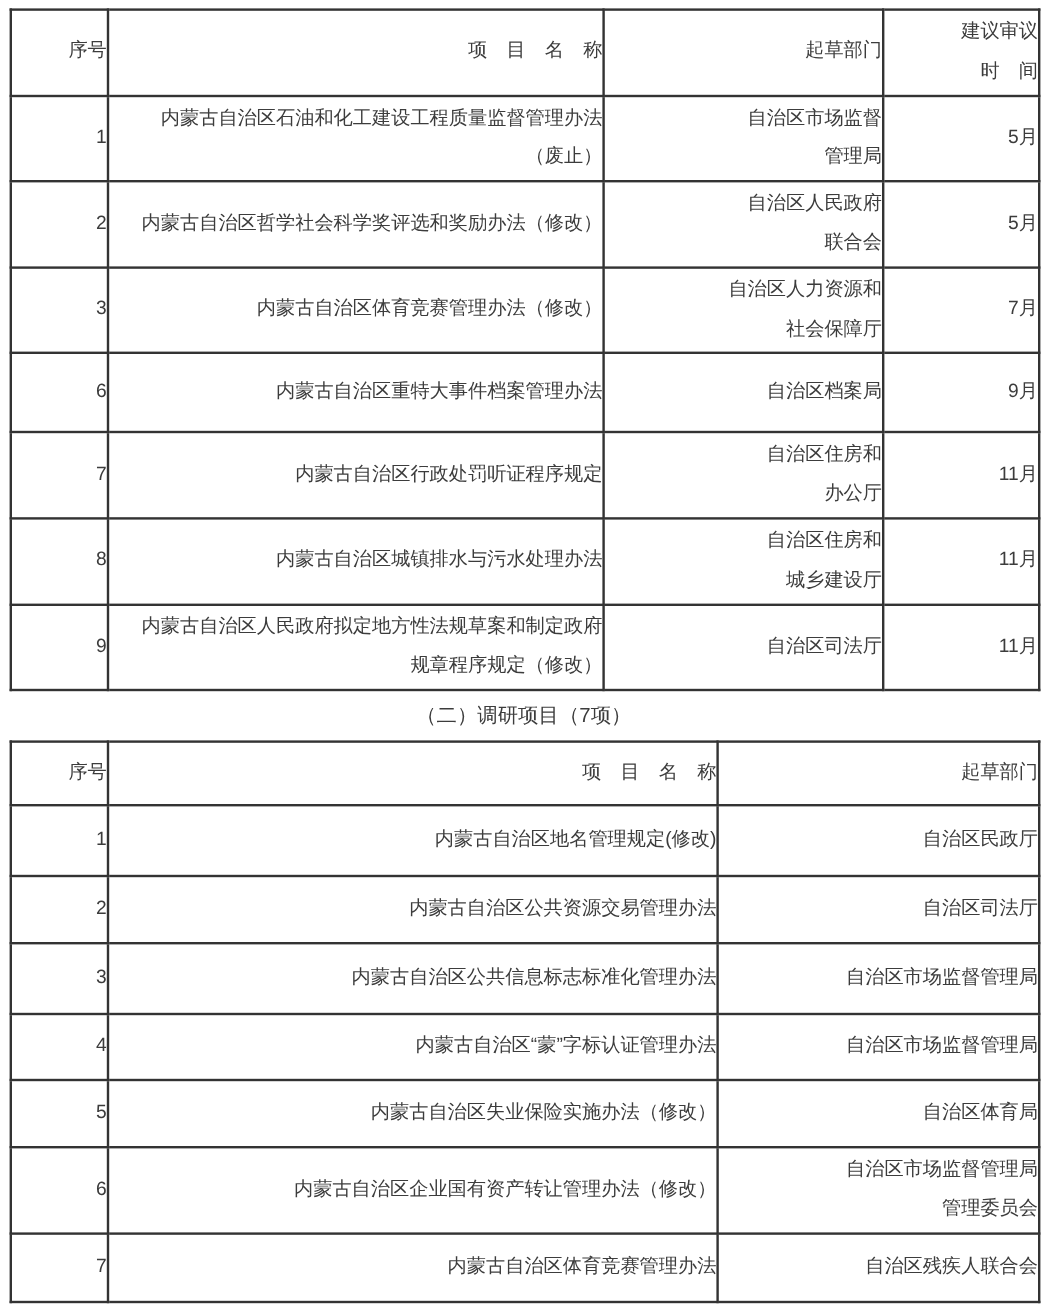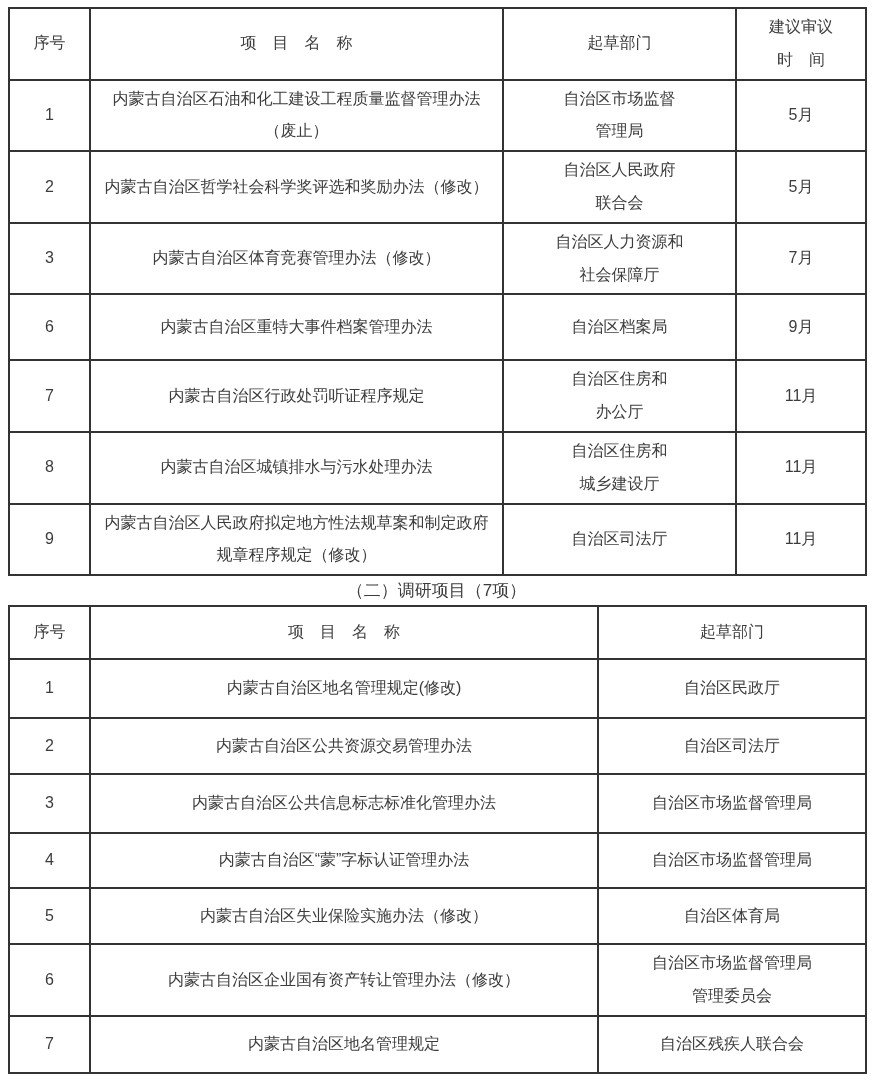--- a/index.html
+++ b/index.html
@@ -21,21 +21,21 @@
     box-sizing: border-box;
     padding: 7px 0 0 8px;
   }
   table.doc-table {
     border-collapse: collapse;
     table-layout: fixed;
     width: 857px;
   }
   table.doc-table td {
     border: 2px solid #333333;
-    text-align: center;
+    text-align: right;
     vertical-align: middle;
     color: #3c3c3c;
     font-size: 16px;
     line-height: 2.05;
     white-space: pre-line;
     padding: 2px 0;
     box-sizing: border-box;
     overflow: hidden;
   }
   
@@ -52,21 +52,21 @@
   #t2 tr:nth-child(2) { height: 59px; }
   #t2 tr:nth-child(3) { height: 56px; }
   #t2 tr:nth-child(4) { height: 59px; }
   #t2 tr:nth-child(5) { height: 55px; }
   #t2 tr:nth-child(6) { height: 56px; }
   #t2 tr:nth-child(7) { height: 68px; }
   #t2 tr:nth-child(8) { height: 57px; }
 
   .section-title {
     width: 857px;
-    height: 29px;
+    height: 41px;
     display: flex;
     align-items: center;
     justify-content: center;
     color: #3c3c3c;
     font-size: 17px;
   }
 </style>
 </head>
 <body>
 
@@ -179,19 +179,19 @@
         <td>自治区体育局</td>
       </tr>
       <tr>
         <td>6</td>
         <td>内蒙古自治区企业国有资产转让管理办法（修改）</td>
         <td>自治区市场监督管理局
 管理委员会</td>
       </tr>
       <tr>
         <td>7</td>
-        <td>内蒙古自治区地名管理规定</td>
+        <td>内蒙古自治区体育竞赛管理办法</td>
         <td>自治区残疾人联合会</td>
       </tr>
     </tbody>
   </table>
 
 </div>
 
 </body></html>

